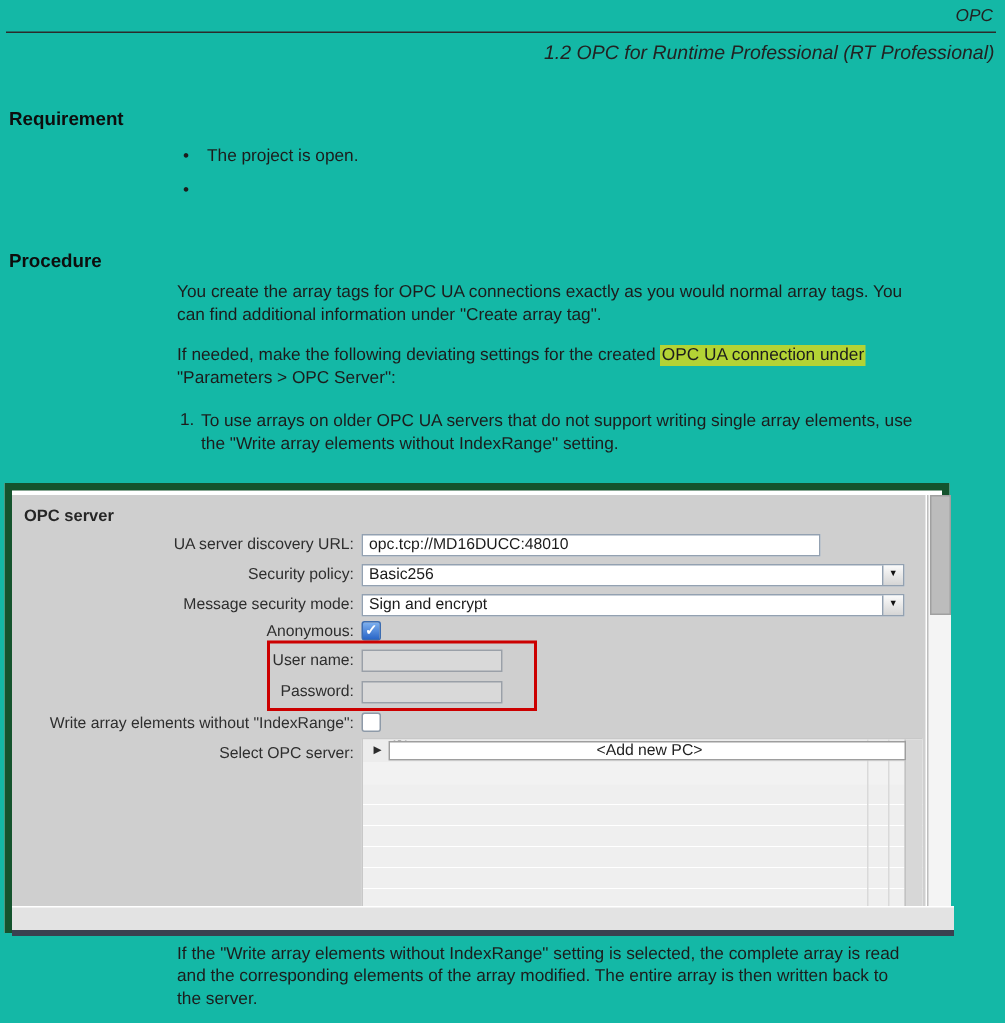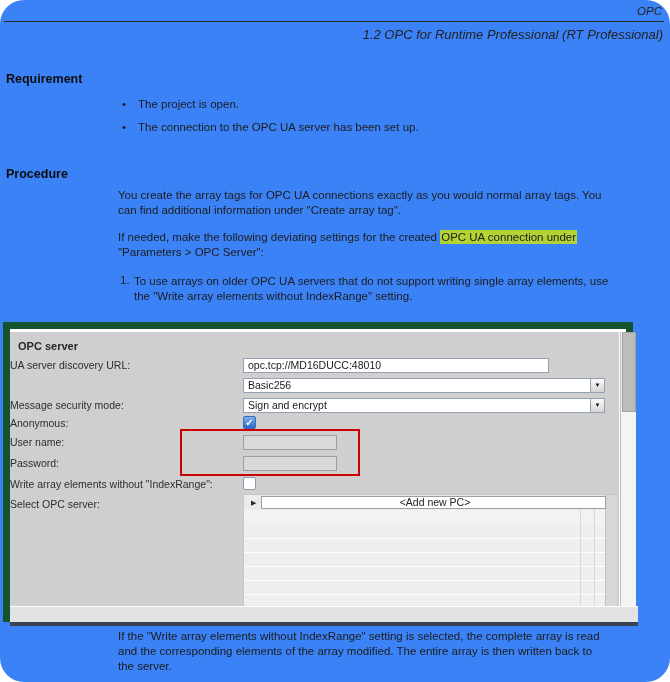--- a/index.html
+++ b/index.html
@@ -1,37 +1,37 @@
 <!DOCTYPE html>
 <html><head>
 <meta charset="utf-8">
 <style>
   * { margin:0; padding:0; box-sizing:border-box; }
   html,body { background:#ffffff; }
   .page {
-    position:relative; width:670px; height:682px; background:#3b82f6;
-    font-family:"Liberation Sans", sans-serif; color:#1c1c1c; overflow:hidden;border-radius:24px;
+    position:relative; width:670px; height:682px; background:#14b8a6;
+    font-family:"Liberation Sans", sans-serif; color:#1c1c1c; overflow:hidden;
   }
   
   .hdr-chapter { position:absolute; top:5px; right:8px; font-style:italic; font-size:11.5px; color:#222; }
   .hdr-rule    { position:absolute; top:21px; left:4px; right:6px; height:1px; background:#2b2b2b; }
   .hdr-section { position:absolute; top:27px; right:7px; font-style:italic; font-size:13px; color:#222; }
   
   .h1 { position:absolute; left:6px; font-weight:bold; font-size:12.5px; color:#0d0d0d; white-space:nowrap; }
   .bodyline { position:absolute; left:118px; font-size:11.5px; color:#1c1c1c; white-space:nowrap; line-height:15px; }
   .stepline { left:134px; }
   .stepnum  { position:absolute; left:120px; font-size:11.5px; color:#1c1c1c; }
   .dot  { position:absolute; left:122px; font-size:11.5px; }
   .btxt { position:absolute; left:138px; font-size:11.5px; white-space:nowrap; }
   .hl { background:#b3d335; padding:1px 1px; }
   
-  .shot { position:absolute; left:3px; top:322px; width:630px; height:300px; border:7px solid #14532d; background:#ffffff;padding-left:25px; }
+  .shot { position:absolute; left:3px; top:322px; width:630px; height:300px; border:5px solid #14532d; background:#ffffff;padding-left:25px; }
   .dlg  { position:absolute; left:0; top:3px; width:609px; height:274px; background:#cfcfcf; }
   .dlg-title { position:absolute; left:8px; top:8px; font-weight:bold; font-size:11px; color:#262626; }
-  .flabel { position:absolute; left:0; width:228px; text-align:left; font-size:10.5px; color:#2e2e2e; line-height:15px; white-space:nowrap; }
+  .flabel { position:absolute; left:0; width:228px; text-align:right; font-size:10.5px; color:#2e2e2e; line-height:15px; white-space:nowrap; }
   .tfield { position:absolute; left:233px; width:306px; height:15px; background:#fff; border:1px solid #93a1b1;
             font-size:10.5px; line-height:13px; padding-left:4px; color:#1a1a1a; white-space:nowrap; overflow:hidden; }
   .combo  { position:absolute; left:233px; width:362px; height:15px; background:#fff; border:1px solid #93a1b1;
             font-size:10.5px; line-height:13px; padding-left:4px; color:#1a1a1a; }
   .combo-btn { position:absolute; right:0; top:0; width:14px; height:13px; background:linear-gradient(#fbfbfb,#d5d5d5);
             border-left:1px solid #93a1b1; text-align:center; font-size:6px; line-height:13px; color:#111; }
   .chk { position:absolute; left:233px; width:13px; height:13px; border:1px solid #8e9aa8; background:#fff; border-radius:2px;
          text-align:center; font-size:10px; line-height:12px; font-weight:bold; color:#fff; }
   .chk.checked { background:linear-gradient(#7db0ef,#2a66c8); border-color:#3c6cb0; }
   .dis { position:absolute; left:233px; width:94px; height:15px; background:#d9d9d9; border:1px solid #9aa0a8; }
@@ -65,40 +65,40 @@
 <div class="page">
 
   <div class="hdr-chapter">OPC</div>
   <div class="hdr-rule"></div>
   <div class="hdr-section">1.2 OPC for Runtime Professional (RT Professional)</div>
 
   <div class="h1" style="top:72px">Requirement</div>
   <span class="dot" style="top:98px">•</span>
   <span class="btxt" style="top:98px">The project is open.</span>
   <span class="dot" style="top:121px">•</span>
-  <span class="btxt" style="top:121px">The connection to the OPC UA server has been set up.</span>
 
   <div class="h1" style="top:167px">Procedure</div>
   <div class="bodyline" style="top:188px">You create the array tags for OPC UA connections exactly as you would normal array tags. You</div>
   <div class="bodyline" style="top:203px">can find additional information under "Create array tag".</div>
 
   <div class="bodyline" style="top:230px"><span>If needed, make the following deviating settings for the created </span><span class="hl">OPC UA connection under</span></div>
   <div class="bodyline" style="top:245px">"Parameters &gt; OPC Server":</div>
 
   <span class="stepnum" style="top:274px">1.</span>
   <div class="bodyline stepline" style="top:274px">To use arrays on older OPC UA servers that do not support writing single array elements, use</div>
   <div class="bodyline stepline" style="top:289px">the "Write array elements without IndexRange" setting.</div>
 
   <div class="shot">
     <div class="dlg">
       <div class="dlg-title">OPC server</div>
 
       <div class="flabel" style="top:26px">UA server discovery URL:</div>
       <div class="tfield" style="top:26px">opc.tcp://MD16DUCC:48010</div>
 
+      <div class="flabel" style="top:46px">Security policy:</div>
       <div class="combo" style="top:46px"><span>Basic256</span><span class="combo-btn">▼</span></div>
 
       <div class="flabel" style="top:66px">Message security mode:</div>
       <div class="combo" style="top:66px"><span>Sign and encrypt</span><span class="combo-btn">▼</span></div>
 
       <div class="flabel" style="top:84px">Anonymous:</div>
       <div class="chk checked" style="top:84px">✓</div>
 
       <div class="flabel" style="top:103px">User name:</div>
       <div class="dis" style="top:103px"></div>

